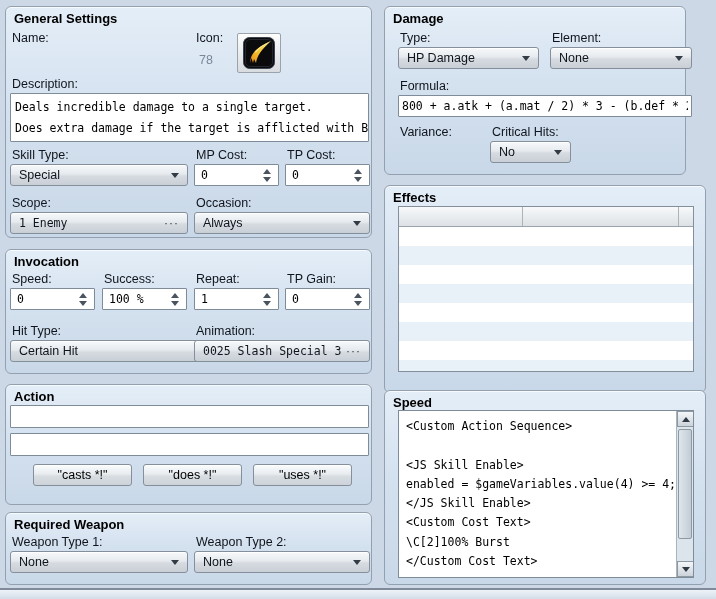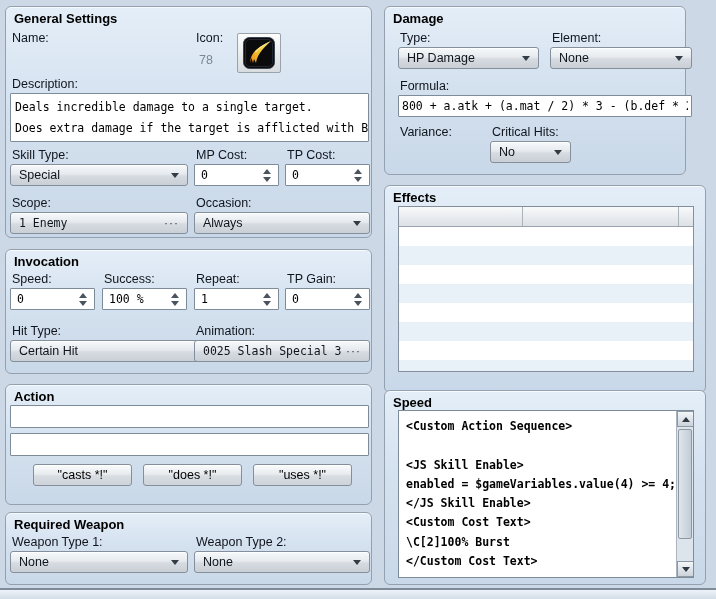--- a/index.html
+++ b/index.html
@@ -69,21 +69,21 @@
     border:1px solid #9aa2ab; border-radius:2px;
     display:flex; align-items:center; justify-content:center;
   }
   .iconidx { position:absolute; font-size:12.5px; color:#7a8797; }
   
   .table { position:absolute; background:#fff; border:1px solid #848f9b; display:flex; flex-direction:column; }
   .thead { display:flex; height:20px; background:linear-gradient(180deg,#f7f9fa,#dde1e5); border-bottom:1px solid #9aa4ae; }
   .th { font-size:12.5px; color:#10151d; padding:18px 0 0 13px; border-right:1px solid #aab2ba; }
   .tbody { flex:1; background:repeating-linear-gradient(180deg,#ffffff 0 19px,#e9f1f8 19px 38px); }
   
-  .notebox { position:absolute; background:#fff; border:1px solid #7e8b99; overflow:hidden;font-weight:bold; }
+  .notebox { position:absolute; background:#fff; border:1px solid #7e8b99; overflow:hidden; }
   .notebox pre { position:absolute; left:7px; top:6px; font-size:11.5px; line-height:19.3px; color:#000; }
   .vsb { position:absolute; top:0; right:0; bottom:0; width:17px; background:#dce4ec; border-left:1px solid #aab4be; }
   .sbbtn {
     position:absolute; left:0; width:17px; height:16px;
     background:linear-gradient(180deg,#f4f7f9,#ccd3da); border:1px solid #8d98a3;
     display:flex; align-items:center; justify-content:center;
   }
   .sbthumb {
     position:absolute; left:1px; width:14px;
     background:linear-gradient(90deg,#dfe6ec,#c2ccd6); border:1px solid #8d98a3; border-radius:2px;

